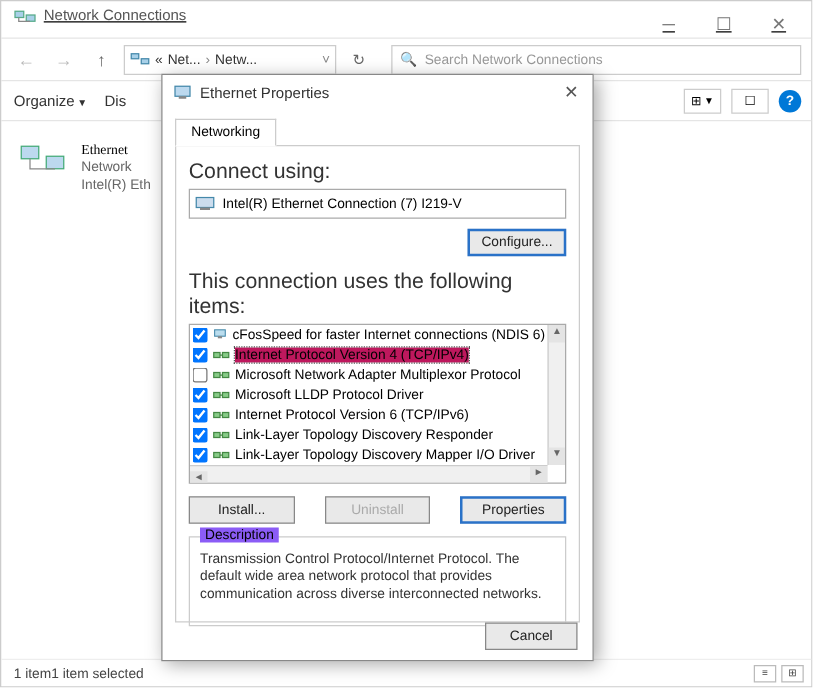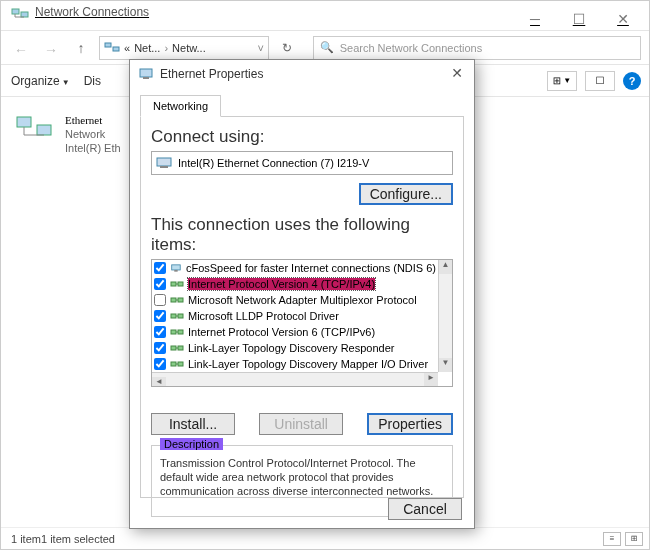--- a/index.html
+++ b/index.html
@@ -48,39 +48,39 @@
 .dlg-title .icon { width: 16px; height: 16px; margin-right: 6px; }
 .dlg-title .t { flex: 1; font-size: 12px; color: #333; }
 .dlg-title .close { width: 18px; height: 18px; font-size: 14px; color: #555; text-align: center; }
 
 .dlg-body { padding: 6px 10px 0 10px; }
 .tab { display: inline-block; padding: 4px 12px; border: 1px solid #ccc; border-bottom: 1px solid #fff; background: #fff; font-size: 11px; position: relative; top: 1px; }
 .tabpane { border: 1px solid #ccc; padding: 10px; height: 382px; }
 .tabpane .label { font-size: 17px; color: #333; margin-bottom: 4px; }
 .adapter-box { border: 1px solid #aaa; height: 24px; display: flex; align-items: center; padding: 0 4px; gap: 6px; font-size: 11px; }
 .adapter-box .nic-icon { width: 16px; height: 12px; }
-.btn { height: 22px; border: 1px solid #888; background: #e9e9e9; font-size: 14px; padding: 0 10px; display: inline-flex; align-items: center; justify-content: center; color: #222; }
+.btn { height: 22px; border: 1px solid #888; background: #e9e9e9; font-size: 11px; padding: 0 10px; display: inline-flex; align-items: center; justify-content: center; color: #222; }
 .btn.disabled { color: #aaa; }
 .btn.focus { border: 2px solid #2a72c8; padding: 0 9px;}
 .config-row { text-align: right; margin: 8px 0 10px 0; }
 
 .items-box { border: 1px solid #aaa; height: 128px; overflow: hidden; position: relative; }
 .items-inner { position: absolute; top: 0; left: 0; right: 14px; bottom: 14px; overflow: hidden; }
 .item-row { display: flex; align-items: center; height: 16px; padding: 0 2px; gap: 4px; font-size: 11px; white-space: nowrap; }
 .item-row input[type=checkbox] { width: 12px; height: 12px; }
 .item-row .net-icon { width: 14px; height: 10px; }
 .item-row.selected span.txt { background: #be185d; outline: 1px dotted #555; }
 .vscroll { position: absolute; right: 0; top: 0; bottom: 14px; width: 14px; background: #f0f0f0; border-left: 1px solid #ccc; }
 .vscroll .up, .vscroll .dn { height: 14px; font-size: 8px; text-align: center; color: #666; background: #e4e4e4; }
 .vscroll .dn { position: absolute; bottom: 0; width: 100%; }
 .hscroll { position: absolute; left: 0; right: 14px; bottom: 0; height: 14px; background: #f0f0f0; border-top: 1px solid #ccc; }
 .hscroll .lf, .hscroll .rt { width: 14px; height: 14px; font-size: 8px; text-align: center; color: #666; display: inline-block; background: #e4e4e4; }
 .hscroll .rt { float: right; }
 
-.three-btn { display: flex; gap: 24px; margin-top: 26px; }
+.three-btn { display: flex; gap: 24px; margin-top: 10px; }
 .three-btn .btn { flex: 1; }
 
 .desc-group { border: 1px solid #ccc; margin-top: 10px; padding: 6px 8px 8px 8px; position: relative; height: 72px; }
 .desc-group .legend { position: absolute; top: -8px; left: 8px; background: #8b5cf6; padding: 0 4px; font-size: 11px; }
 .desc-group .text { font-size: 11px; color: #333; line-height: 14px; margin-top: 4px; }
 
 .dlg-footer { position: absolute; bottom: 8px; right: 12px; display: flex; gap: 8px; }
 .dlg-footer .btn { width: 74px; }
 
 .drop { font-size: 8px; margin-left: 2px; }

